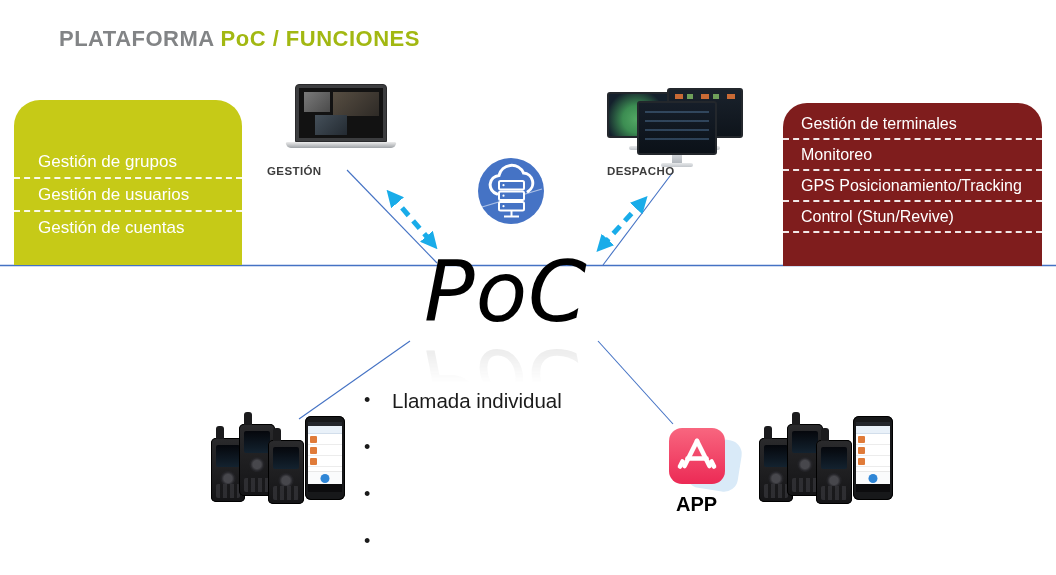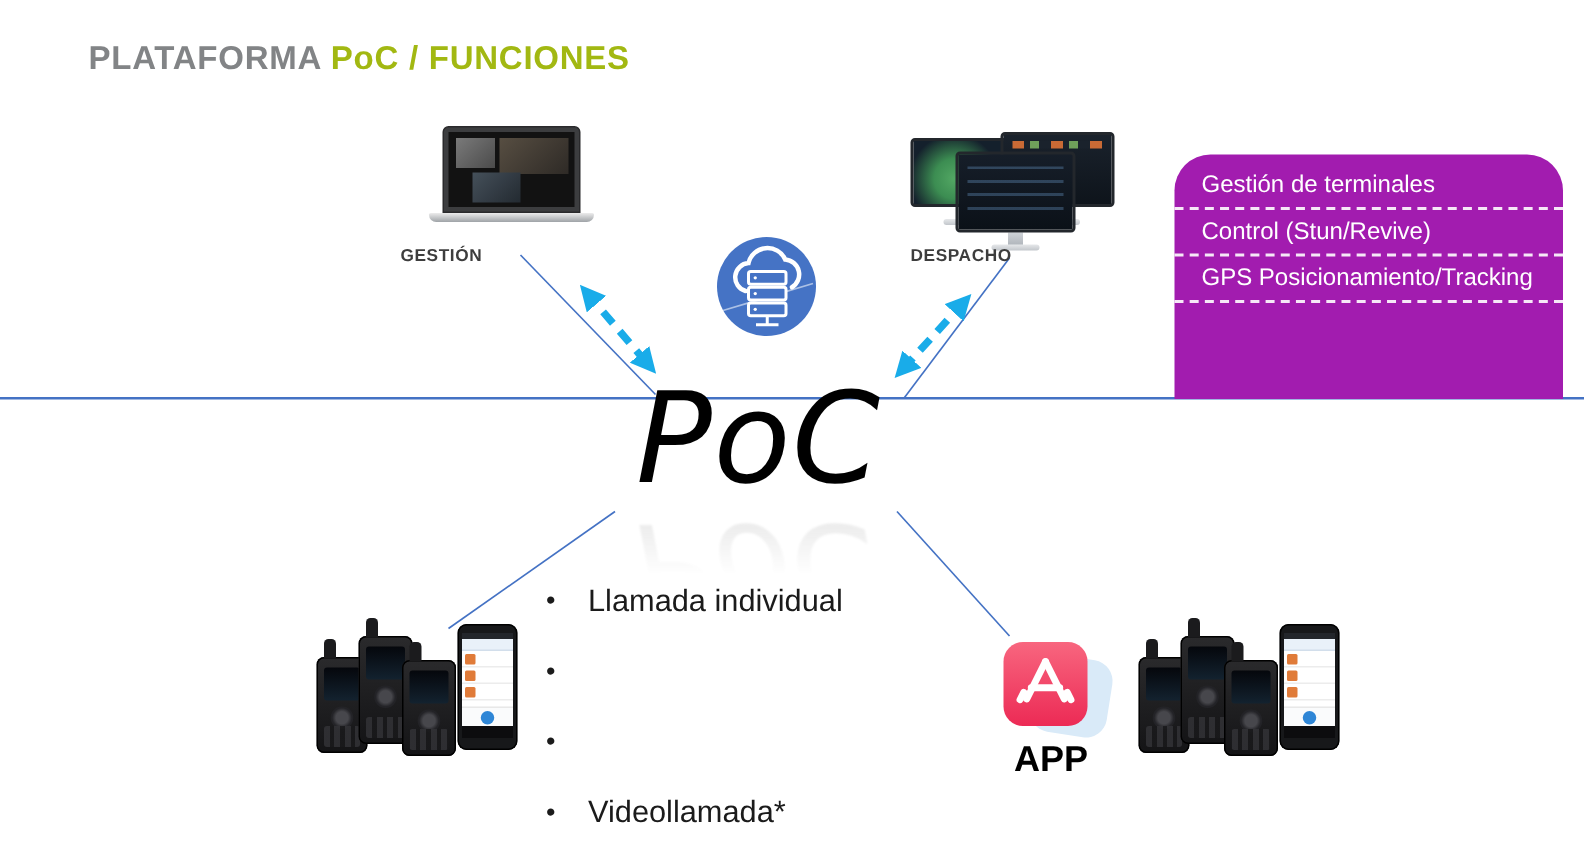--- a/index.html
+++ b/index.html
@@ -16,21 +16,21 @@
   .overlay { position:absolute; left:0; top:0; z-index:1; }
 
   
   .box-green { position:absolute; left:14px; top:100px; width:228px; height:165px;
                background:#c6ca17; border-radius:26px 26px 0 0; padding:46px 0 0 0; z-index:2; }
   .box-green .gitem { height:33px; line-height:31px; padding-left:24px; color:#fff; font-size:17px; }
   .box-green .gitem.sep { border-bottom:2px dashed rgba(255,255,255,.9); }
 
   
   .box-blue { position:absolute; left:783px; top:103px; width:259px; height:163px;
-              background:#a21caf; border-radius:24px 24px 0 0; padding:6px 0 0 0; z-index:2; }
+              background:#7f1d1d; border-radius:24px 24px 0 0; padding:6px 0 0 0; z-index:2; }
   .box-blue .bitem { height:31px; line-height:29px; padding-left:18px; color:#fff; font-size:16px; }
   .box-blue .bitem.sep { border-bottom:2px dashed rgba(255,255,255,.9); }
 
   
   .laptop { position:absolute; left:286px; top:84px; width:110px; height:66px; z-index:2; }
   .lap-screen { position:absolute; left:9px; top:0; width:92px; height:58px; background:#3c3d3f;
                 border-radius:4px 4px 0 0; border:1px solid #2a2a2c; }
   .lap-display { position:absolute; left:3px; top:3px; width:84px; height:50px; background:#121212; overflow:hidden; }
   .lap-display .t1 { position:absolute; left:5px; top:4px; width:26px; height:20px; background:linear-gradient(135deg,#7a7a7a,#4b4b4b); }
   .lap-display .t2 { position:absolute; left:34px; top:4px; width:46px; height:24px; background:linear-gradient(135deg,#574e42,#2e2a26); }
@@ -76,21 +76,21 @@
 
   
   .features { position:absolute; left:364px; top:389px; list-style:none; z-index:2; }
   .features li { height:47px; font-size:20.5px; color:#1b1b1b; display:flex; align-items:flex-start; }
   .features .bullet { width:28px; font-size:18px; padding-top:1px; color:#1b1b1b; }
 
   
   .app-shadow { position:absolute; left:688px; top:438px; width:52px; height:52px; background:#d9eaf8;
                 border-radius:14px; transform:rotate(9deg); z-index:1; }
   .app-icon { position:absolute; left:668px; top:427px; width:60px; height:60px; z-index:2; }
-  .lbl-app { position:absolute; left:676px; top:493px; font-size:24px; font-weight:bold; color:#000; z-index:2;text-align:center; }
+  .lbl-app { position:absolute; left:676px; top:493px; font-size:20px; font-weight:bold; color:#000; z-index:2;text-align:center; }
 
   
   .devices { position:absolute; width:136px; height:90px; z-index:2; }
   .devices.left  { left:211px; top:414px; }
   .devices.right { left:759px; top:414px; }
   .radio { position:absolute; background:linear-gradient(#2a2a2c,#141416); border-radius:5px;
            box-shadow:inset 0 0 0 1px #000; }
   .radio .ant  { position:absolute; top:-12px; left:5px; width:8px; height:13px; display:block;
                  background:#1b1b1d; border-radius:3px 3px 0 0; border:0; }
   .radio .rscr { position:absolute; top:7px; left:5px; right:5px; height:22px; display:block;
@@ -129,25 +129,31 @@
     <line x1="347" y1="170" x2="437" y2="263" stroke="#4472c4" stroke-width="1.1"></line>
     <line x1="673" y1="172" x2="603" y2="265" stroke="#4472c4" stroke-width="1.1"></line>
     <line x1="410" y1="341" x2="299" y2="419" stroke="#4472c4" stroke-width="1.1"></line>
     <line x1="598" y1="341" x2="673" y2="424" stroke="#4472c4" stroke-width="1.1"></line>
     <line x1="391" y1="195" x2="433" y2="244" stroke="#19ace9" stroke-width="5" stroke-dasharray="10 7" marker-start="url(#ah)" marker-end="url(#ah)"></line>
     <line x1="643" y1="201" x2="601" y2="247" stroke="#19ace9" stroke-width="5" stroke-dasharray="10 7" marker-start="url(#ah)" marker-end="url(#ah)"></line>
   </svg>
 
   <div class="title"><span class="t-gray">PLATAFORMA</span><span class="t-green"> PoC / FUNCIONES</span></div>
 
+  <div class="box-green">
+    <div class="gitem sep">Gestión de grupos</div>
+    <div class="gitem sep">Gestión de usuarios</div>
+    <div class="gitem">Gestión de cuentas</div>
+  </div>
 
   <div class="box-blue">
     <div class="bitem sep">Gestión de terminales</div>
+    <div class="bitem sep">Monitoreo</div>
+    <div class="bitem sep">GPS Posicionamiento/Tracking</div>
     <div class="bitem sep">Control (Stun/Revive)</div>
-    <div class="bitem sep">GPS Posicionamiento/Tracking</div>
   </div>
 
   <div class="laptop">
     <div class="lap-screen">
       <div class="lap-display">
         <div class="t1"></div>
         <div class="t2"></div>
         <div class="t3"></div>
       </div>
     </div>
@@ -195,21 +201,20 @@
         <span>Llamada individual</span>
       </li>
     <li>
         <span class="bullet">•</span>
       </li>
     <li>
         <span class="bullet">•</span>
       </li>
     <li>
         <span class="bullet">•</span>
-        <span>Videollamada*</span>
       </li>
   </ul>
 
   <div class="devices left">
     <div class="radio r1">
         <i class="ant"></i>
         <b class="rscr"></b>
         <u class="dpad"></u>
         <s class="keys"></s>
       </div>

